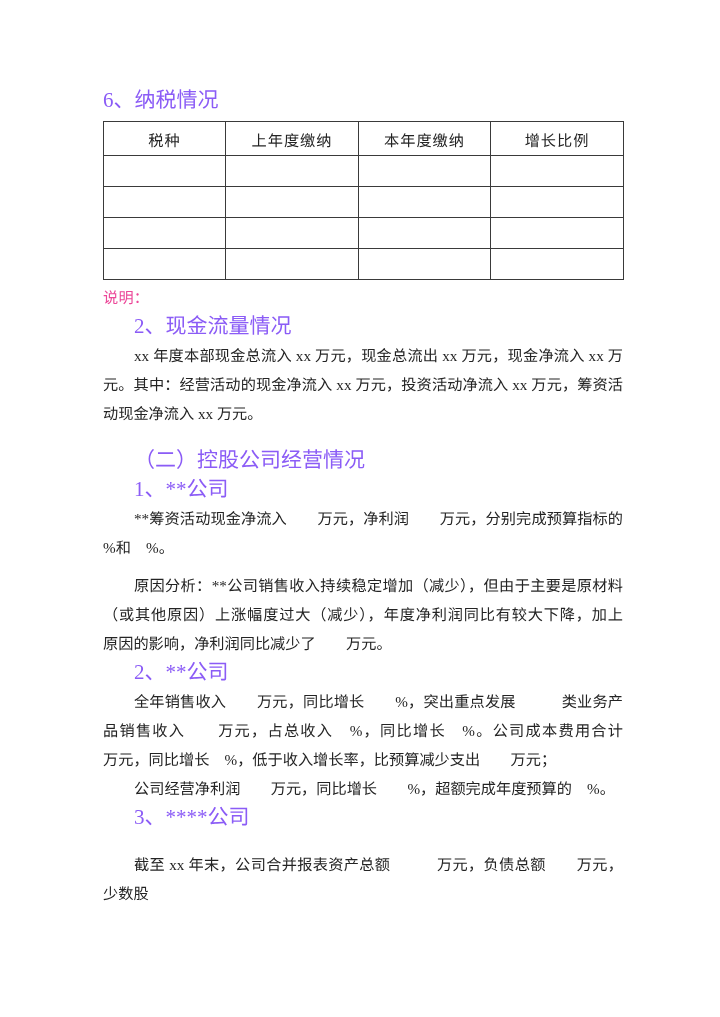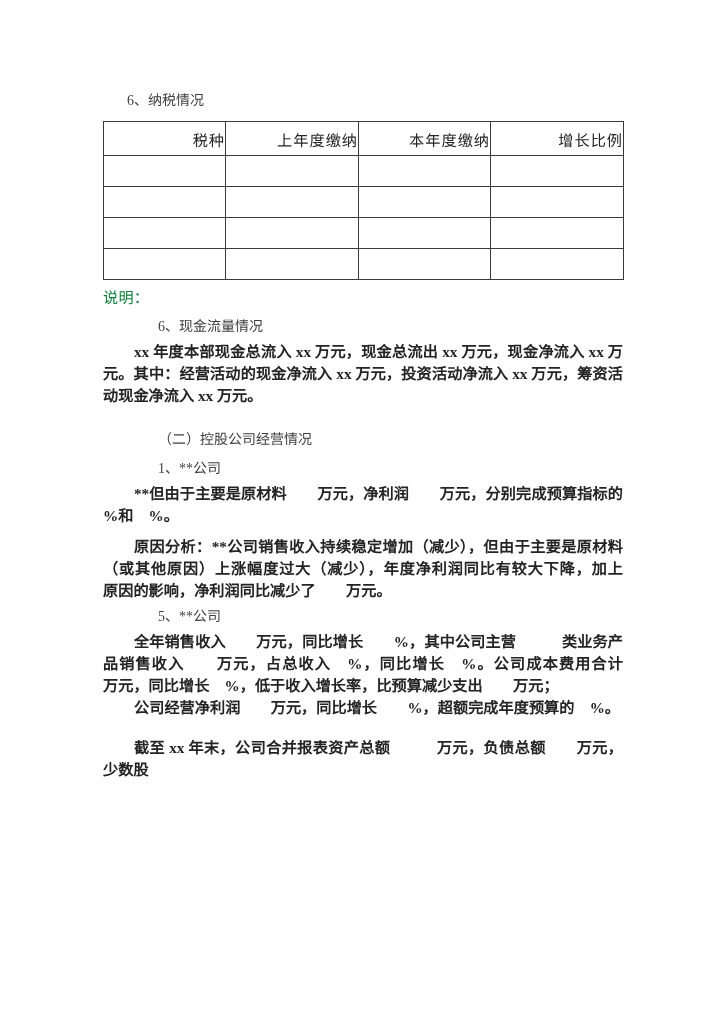--- a/index.html
+++ b/index.html
@@ -30,63 +30,61 @@
     position: absolute;
     left: 103px;
     top: 86px;
     width: 520px;
   }
 
   
   .line {
     font-size: 15.2px;
     line-height: 29px;
-    color: #15803d;
+    color: #ec4899;
     letter-spacing: 0.2px;
     white-space: pre-wrap;
   }
   .heading {
-    font-size: 14px;
+    font-size: 21px;
     line-height: 29px;
-    color: #404040;
+    color: #8b5cf6;
     white-space: pre-wrap;
-    margin-left: 24px;
   }
   .indent2 { padding-left: 31px; }
 
   
   .para {
     font-size: 15.2px;
-    line-height: 22px;
+    line-height: 29px;
     color: #242424;
     text-align: justify;
     text-justify: inter-character;
     text-indent: 31px;
     white-space: pre-wrap;
     word-break: break-all;
-    font-weight: bold;
   }
 
   .gap-sm { height: 9px; }
   .gap-md { height: 18px; }
 
   
   table.tax-table {
     border-collapse: collapse;
     width: 520px;
     margin-top: 6px;
     table-layout: fixed;
   }
   table.tax-table td,
   table.tax-table th {
     border: 1px solid #3a3a3a;
     height: 31px;
     font-weight: normal;
     font-size: 15.2px;
-    text-align: right;
+    text-align: center;
     vertical-align: middle;
     color: #242424;
     padding: 0;
     letter-spacing: 1px;
   }
   table.tax-table col.c1 { width: 122px; }
   table.tax-table col.c2 { width: 133px; }
   table.tax-table col.c3 { width: 132px; }
   table.tax-table col.c4 { width: 133px; }
 
@@ -138,37 +136,38 @@
           <td></td>
           <td></td>
           <td></td>
           <td></td>
         </tr>
       </tbody>
     </table>
 
     <div class="line" style="margin-top:3px;">说明：</div>
 
-    <div class="heading indent2">6、现金流量情况</div>
+    <div class="heading indent2">2、现金流量情况</div>
     <div class="para">xx 年度本部现金总流入 xx 万元，现金总流出 xx 万元，现金净流入 xx 万元。其中：经营活动的现金净流入 xx 万元，投资活动净流入 xx 万元，筹资活动现金净流入 xx 万元。</div>
 
     <div class="gap-md"></div>
 
     <div class="heading indent2">（二）控股公司经营情况</div>
 
     <div class="heading indent2">1、**公司</div>
-    <div class="para">**但由于主要是原材料　　万元，净利润　　万元，分别完成预算指标的　%和　%。</div>
+    <div class="para">**筹资活动现金净流入　　万元，净利润　　万元，分别完成预算指标的　%和　%。</div>
 
     <div class="gap-sm"></div>
 
     <div class="para">原因分析：**公司销售收入持续稳定增加（减少），但由于主要是原材料（或其他原因）上涨幅度过大（减少），年度净利润同比有较大下降，加上　　　原因的影响，净利润同比减少了　　万元。</div>
 
-    <div class="heading indent2">5、**公司</div>
-    <div class="para">全年销售收入　　万元，同比增长　　%，其中公司主营　　　类业务产品销售收入　　万元，占总收入　%，同比增长　%。公司成本费用合计　　万元，同比增长　%，低于收入增长率，比预算减少支出　　万元；</div>
+    <div class="heading indent2">2、**公司</div>
+    <div class="para">全年销售收入　　万元，同比增长　　%，突出重点发展　　　类业务产品销售收入　　万元，占总收入　%，同比增长　%。公司成本费用合计　　万元，同比增长　%，低于收入增长率，比预算减少支出　　万元；</div>
     <div class="para">公司经营净利润　　万元，同比增长　　%，超额完成年度预算的　%。</div>
 
+    <div class="heading indent2">3、****公司</div>
 
     <div class="gap-md"></div>
 
     <div class="para">截至 xx 年末，公司合并报表资产总额　　　万元，负债总额　　万元，少数股</div>
 
   </div>
 </div>
 
 </body></html>

